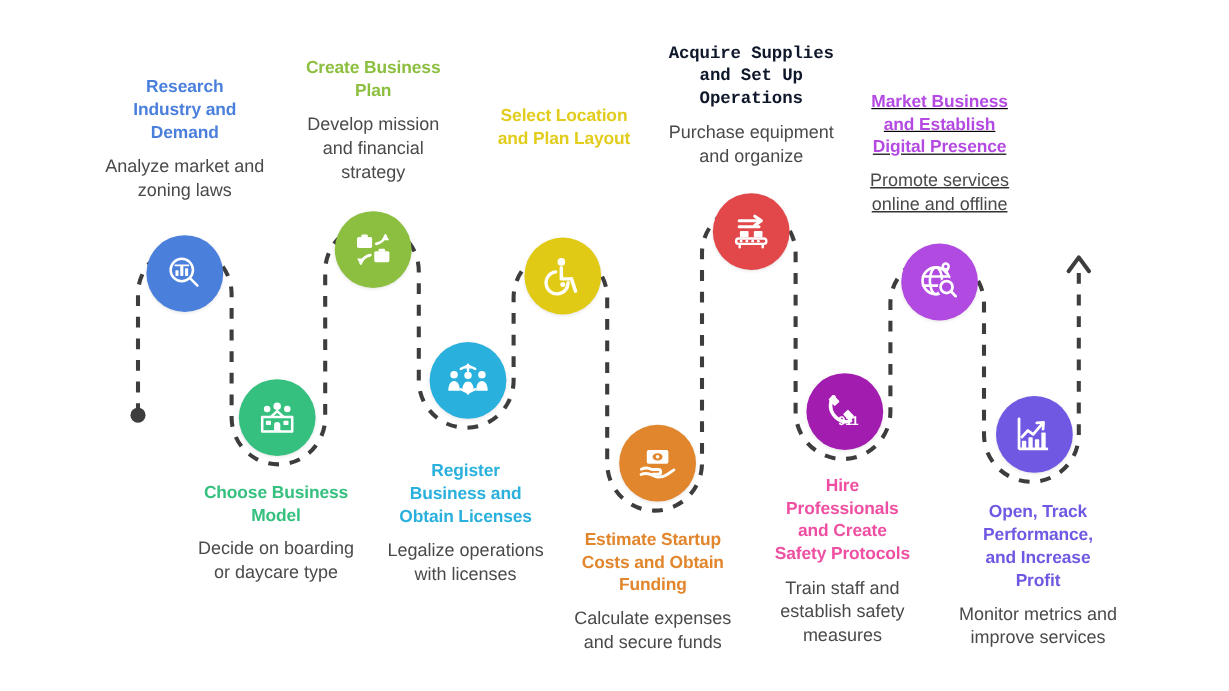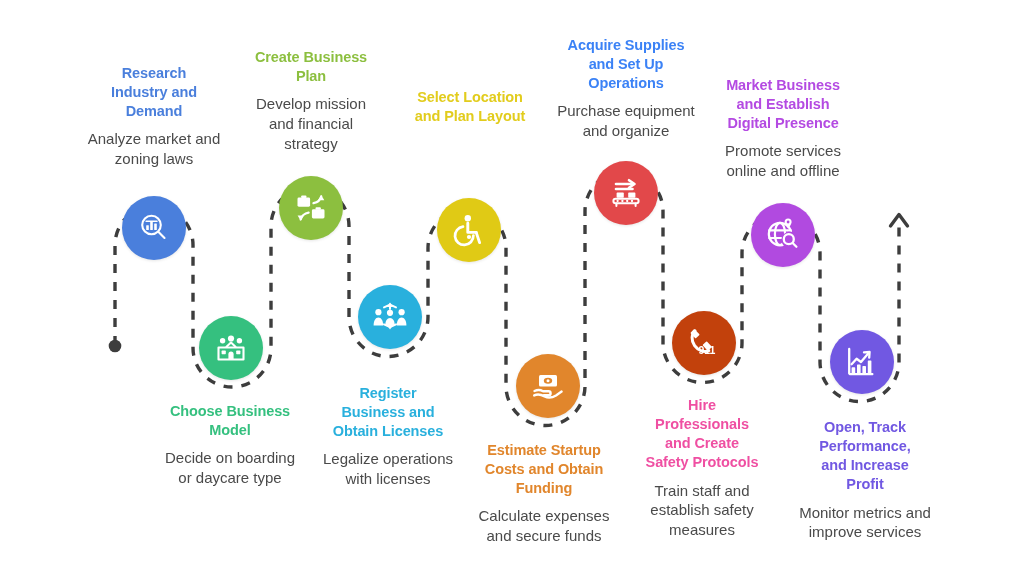--- a/index.html
+++ b/index.html
@@ -240,21 +240,21 @@
           <circle cx="24.0" cy="26.0" r="1.15"></circle>
         </g>
         <g fill="none" stroke="#ffffff" stroke-width="2.0" stroke-linecap="round">
           <line x1="8.4" y1="28.6" x2="8.4" y2="31.0"></line>
           <line x1="27.6" y1="28.6" x2="27.6" y2="31.0"></line>
         </g>
       </svg>
     </span>
   </div>
 
-  <div class="node node-shadow" style="left:672px; top:311px; width:64px; height:64px; background:#c2410c;">
+  <div class="node node-shadow" style="left:672px; top:311px; width:64px; height:64px; background:#a21caf;">
     <span>
       <svg width="38" height="38" viewBox="0 0 38 38">
         <g fill="none" stroke="#ffffff" stroke-width="3.0" stroke-linecap="round" stroke-linejoin="round">
           <path d="M10.0,6.8 C6.4,10.2 6.0,16.6 9.6,21.6 C13.2,26.6 19.4,28.8 23.8,26.6"></path>
           <path d="M9.2,6.0 L13.6,10.6 L10.6,13.4 L6.4,9.0 Z" fill="#ffffff" stroke-width="1.6"></path>
           <path d="M23.0,25.8 L18.6,21.2 L21.6,18.4 L25.8,22.8 Z" fill="#ffffff" stroke-width="1.6"></path>
         </g>
         <text x="22.0" y="30.4" font-family="Liberation Sans, sans-serif" font-size="10.5" font-weight="bold" fill="#ffffff" text-anchor="middle">911</text>
       </svg>
     </span>
@@ -326,30 +326,30 @@
   <div class="step" style="left:370px; top:88px;">
     <div class="step-title" style="color: rgb(226, 204, 28);">Select Location<br>and Plan Layout</div>
   </div>
 
   <div class="step" style="left:444px; top:441px;">
     <div class="step-title" style="color: rgb(225, 134, 44);">Estimate Startup<br>Costs and Obtain<br>Funding</div>
     <div class="step-desc">Calculate expenses<br>and secure funds</div>
   </div>
 
   <div class="step" style="left:526px; top:36px;">
-    <div class="step-title" style="color: #3b82f6;">Acquire Supplies<br>and Set Up<br>Operations</div>
+    <div class="step-title" style="color: #0f172a; font-family: Liberation Mono, monospace;">Acquire Supplies<br>and Set Up<br>Operations</div>
     <div class="step-desc">Purchase equipment<br>and organize</div>
   </div>
 
   <div class="step" style="left:602px; top:396px;">
     <div class="step-title" style="color: rgb(239, 79, 162);">Hire<br>Professionals<br>and Create<br>Safety Protocols</div>
     <div class="step-desc">Train staff and<br>establish safety<br>measures</div>
   </div>
 
-  <div class="step" style="left:683px; top:76px;">
+  <div class="step" style="left:683px; top:76px;text-decoration:underline;">
     <div class="step-title" style="color: rgb(180, 74, 226);">Market Business<br>and Establish<br>Digital Presence</div>
     <div class="step-desc">Promote services<br>online and offline</div>
   </div>
 
   <div class="step" style="left:765px; top:418px;">
     <div class="step-title" style="color: rgb(113, 88, 226);">Open, Track<br>Performance,<br>and Increase<br>Profit</div>
     <div class="step-desc">Monitor metrics and<br>improve services</div>
   </div>
 
 </div>

